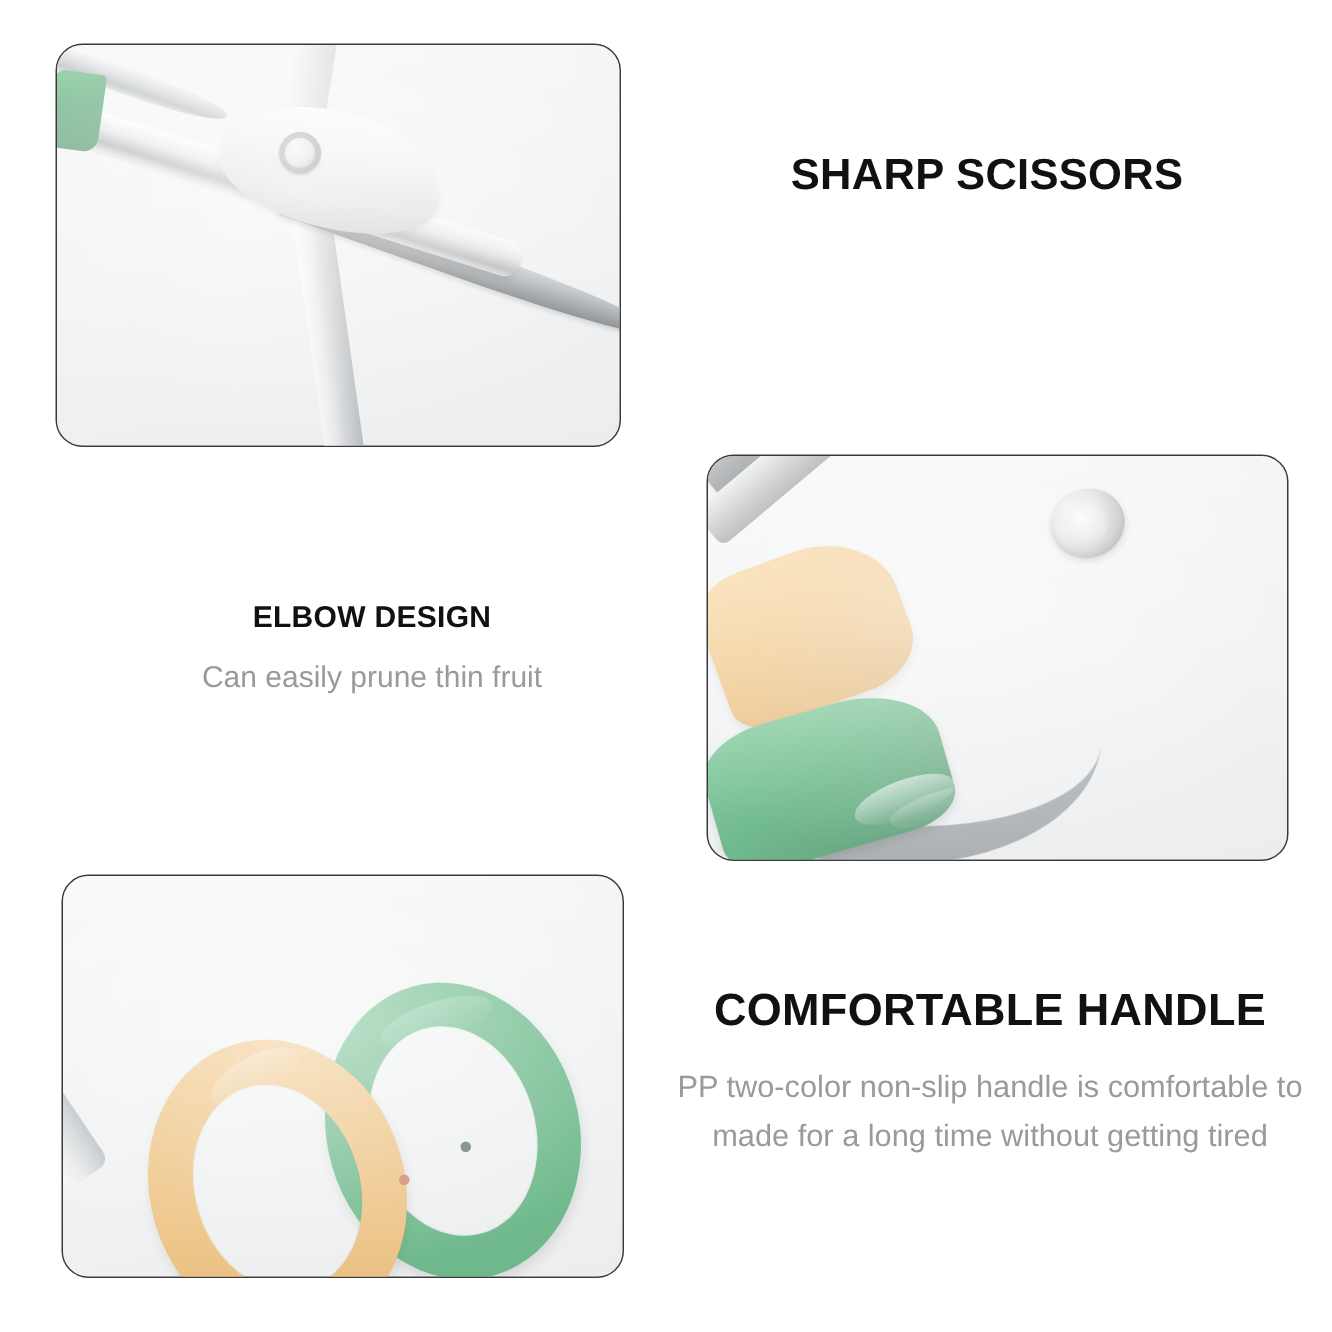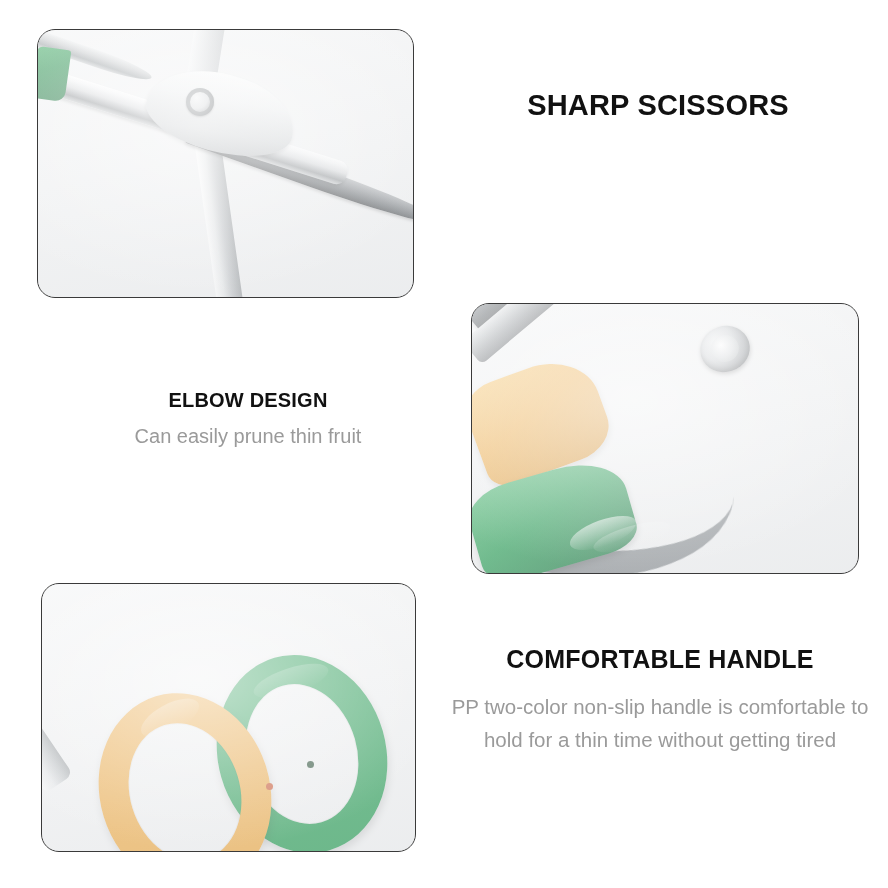--- a/index.html
+++ b/index.html
@@ -229,31 +229,31 @@
   .dot-red  { background: #c8481f; }
   .dot-dark { background: #123a1f; }
 
   
   .text-block { position: absolute; text-align: center; }
   #text-sharp  { left: 444px; top: 88px;  width: 428px; }
   #text-elbow  { left: 52px;  top: 388px; width: 392px; }
   #text-handle { left: 440px; top: 644px; width: 440px; }
 
   .feature-title {
-    margin: 0;
+    margin: 12px;
     font-family: "Liberation Sans", sans-serif;
     font-size: 29px;
     font-weight: bold;
     letter-spacing: .2px;
     color: #111111;
     line-height: 1.2;
     white-space: nowrap;
   }
   #text-elbow .feature-title { font-size: 20px; }
-  #text-handle .feature-title { font-size: 25px; }
+  #text-handle .feature-title { font-size: 30px; }
 
   .feature-desc {
     margin: 16px 0 0 0;
     font-family: "Liberation Sans", sans-serif;
     font-size: 20.5px;
     font-weight: normal;
     color: #9a9a9a;
     line-height: 1.62;
   }
   #text-elbow .feature-desc { font-size: 20px; margin-top: 8px; }
@@ -310,16 +310,16 @@
     <h2 class="feature-title">SHARP SCISSORS</h2>
   </div>
 
   <div class="text-block" id="text-elbow">
     <h2 class="feature-title">ELBOW DESIGN</h2>
     <p class="feature-desc">Can easily prune thin fruit</p>
   </div>
 
   <div class="text-block" id="text-handle">
     <h2 class="feature-title">COMFORTABLE HANDLE</h2>
-    <p class="feature-desc">PP two-color non-slip handle is comfortable to hold for a thin time without getting tired</p>
+    <p class="feature-desc">PP two-color non-slip handle is comfortable to made for a long time without getting tired</p>
   </div>
 
 </div>
 
 </body></html>

